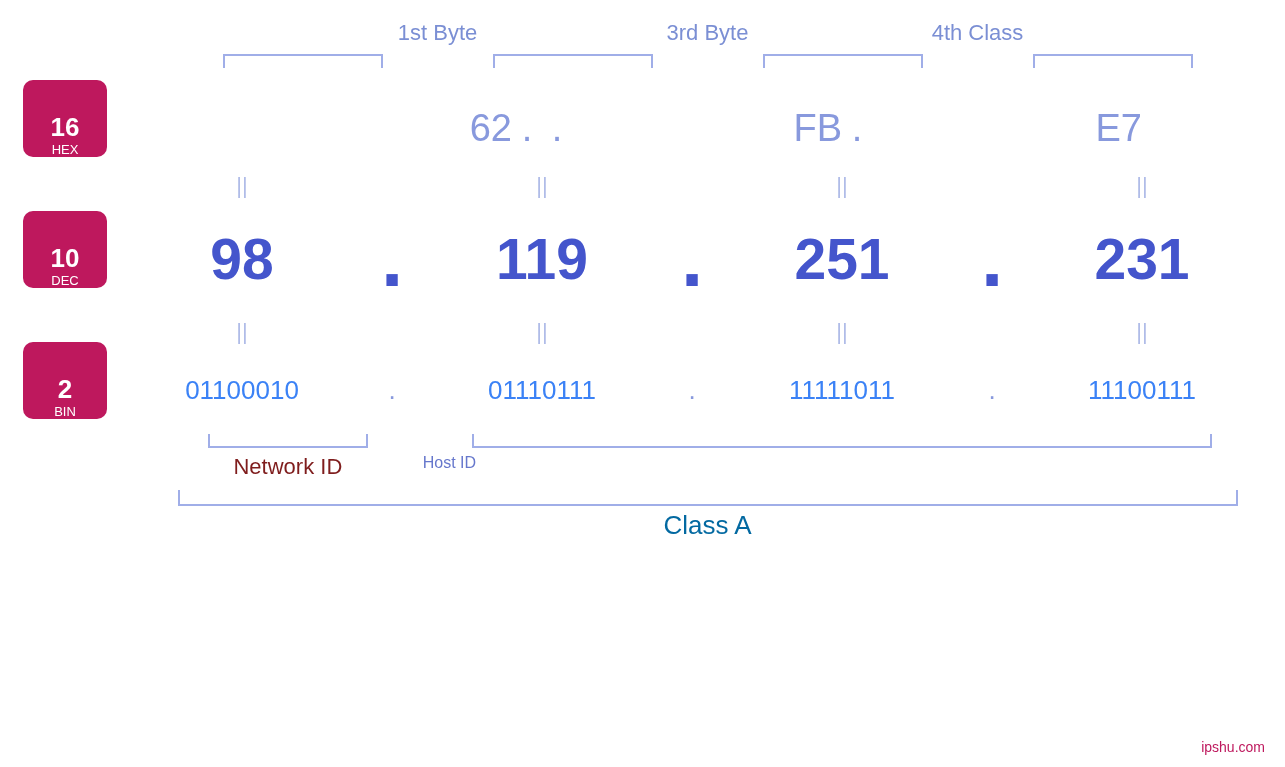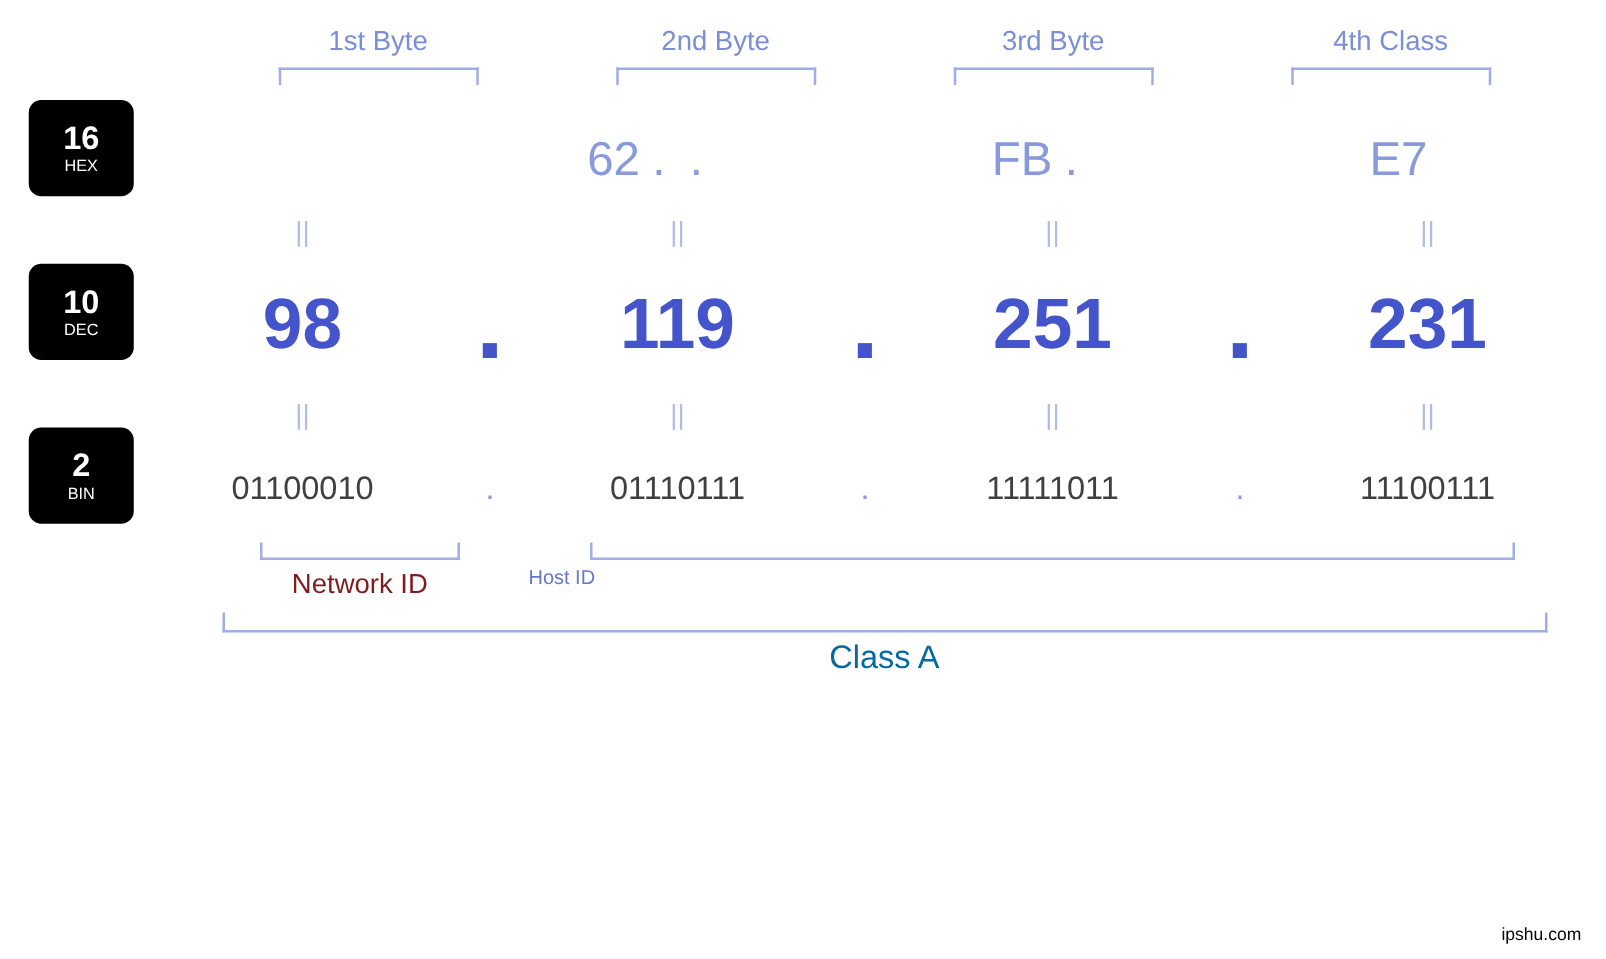--- a/index.html
+++ b/index.html
@@ -59,26 +59,26 @@
     .bracket-inner {
       width: 160px;
       height: 14px;
       border: 2px solid #a0aee8;
       border-bottom: none;
     }
 
     .base-badge {
       width: 84px;
       height: 77px;
-      background: #000000;
+      background: #be185d;
       border-radius: 10px;
       display: flex;
       flex-direction: column;
       align-items: center;
-      justify-content: center;
+      justify-content: flex-end;
       color: white;
       margin-bottom: 20px;
     }
 
     .base-number {
       font-size: 26px;
       font-weight: bold;
       line-height: 1.1;
     }
 
@@ -157,47 +157,46 @@
     .bin-row {
       display: flex;
       align-items: center;
       justify-content: center;
       height: 80px;
     }
 
     .bin-value {
       width: 270px;
       text-align: center;
-      color: #404040;
+      color: #3b82f6;
       font-size: 26px;
     }
 
     .bin-dot {
       color: #8899dd;
       font-size: 26px;
       width: 30px;
       text-align: center;
     }
 
     .watermark {
       position: absolute;
       bottom: 12px;
       right: 20px;
-      color: #000000;
+      color: #be185d;
       font-size: 14px;
     }
   </style>
 </head>
 <body>
 
 <div class="main-container">
 
   <div class="byte-headers">
     <div class="byte-header">1st Byte</div>
-    <div class="byte-header">2nd Byte</div>
     <div class="byte-header">3rd Byte</div>
     <div class="byte-header">4th Class</div>
   </div>
 
   <div class="bracket-row">
     <div class="bracket">
         <div class="bracket-inner"></div>
       </div>
     <div class="bracket">
         <div class="bracket-inner"></div>

